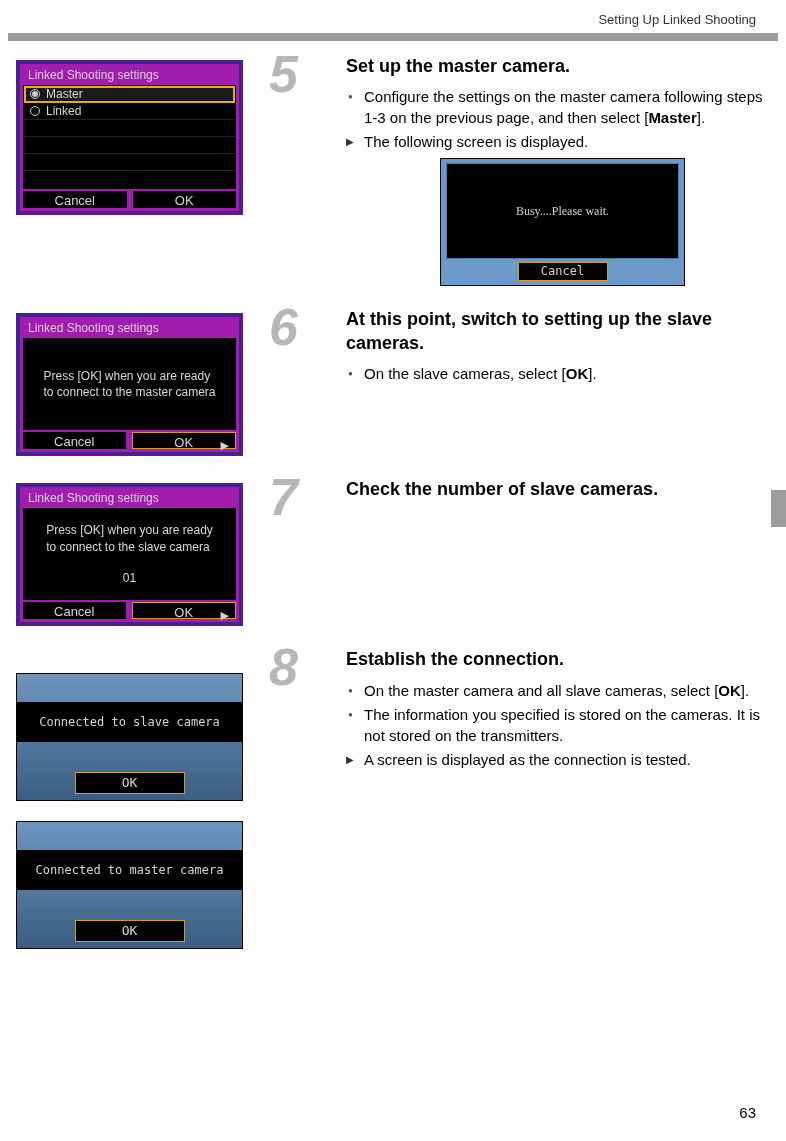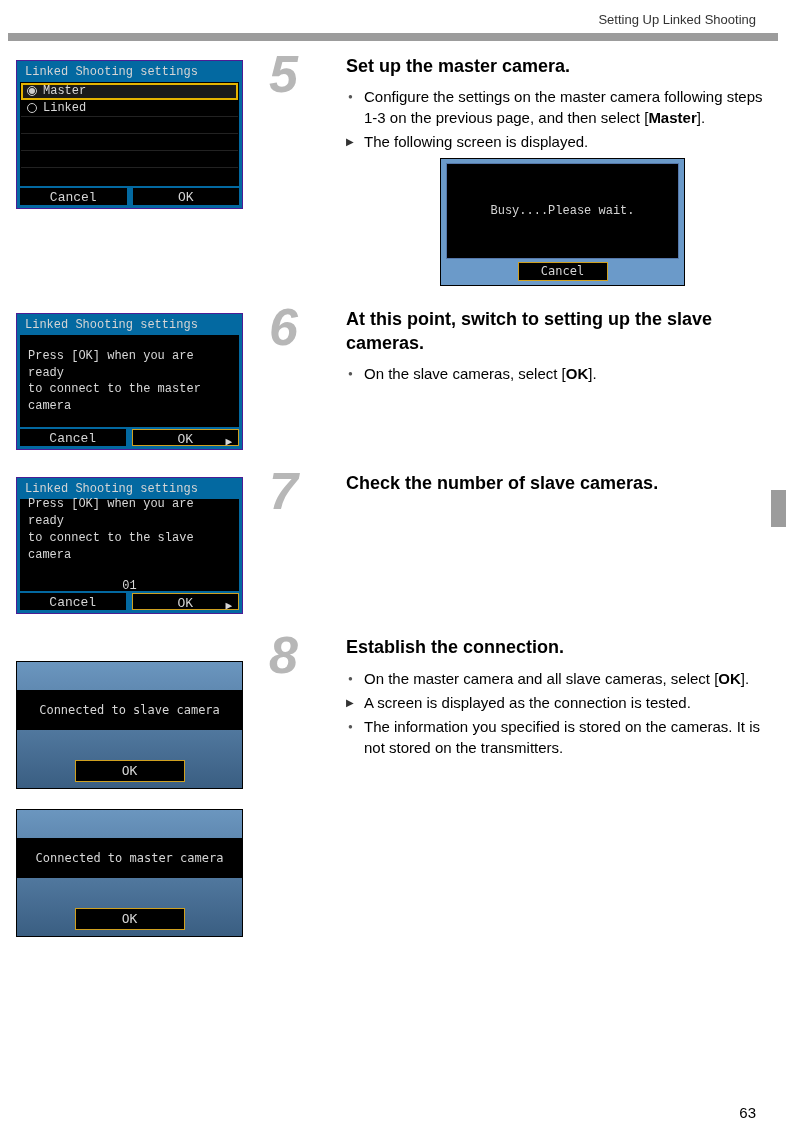--- a/index.html
+++ b/index.html
@@ -106,23 +106,23 @@
     position: absolute;
     left: 0px;
     top: 4px;
     color: #333;
   }
   b { font-weight: bold; }
 
   
   .lcd {
     width: 227px;
-    background: #0369a1;
-    border: 1px solid #4c1d95;
-    font-family: Liberation Mono, monospace;
+    background: #a21caf;
+    border: 4px solid #4c1d95;
+    font-family: Liberation Sans, sans-serif;
     color: #d8d8d8;
     font-size: 12px;
     position: relative;
   }
   .lcd-title {
     color: #d5d5d5;
     padding: 4px 8px 3px 8px;
     font-size: 12px;
     text-align: left;
     letter-spacing: 0px;
@@ -178,21 +178,21 @@
   }
   .busy-inner {
     position: absolute;
     left: 5px; right: 5px; top: 4px; bottom: 26px;
     background: #000;
     border: 1px solid #5577aa;
     display: flex;
     align-items: center;
     justify-content: center;
     color: #d5d5d5;
-    font-family: Liberation Mono, monospace;
+    font-family: Liberation Serif, serif;
     font-size: 12px;
   }
   .busy-cancel {
     position: absolute;
     bottom: 4px;
     left: 50%;
     transform: translateX(-50%);
     width: 90px;
     height: 19px;
     background: #000;
@@ -371,19 +371,19 @@
         <div class="okbtn">OK</div>
       </div>
     </div>
     <div class="step-num-col">
         <div class="step-num">8</div>
       </div>
     <div class="step-body">
       <div class="step-title">Establish the connection.</div>
       <ul class="instr-list">
         <li><span class="bullet-dot"></span><span>On the master camera and all slave cameras, select [</span><b>OK</b><span>].</span></li>
+        <li><span class="bullet-dot"></span><span>The information you specified is stored on the cameras. It is not stored on the transmitters.</span></li>
         <li><span class="bullet-tri"></span><span>A screen is displayed as the connection is tested.</span></li>
-        <li><span class="bullet-dot"></span><span>The information you specified is stored on the cameras. It is not stored on the transmitters.</span></li>
       </ul>
     </div>
   </div>
 
 </div>
 
 </body></html>

